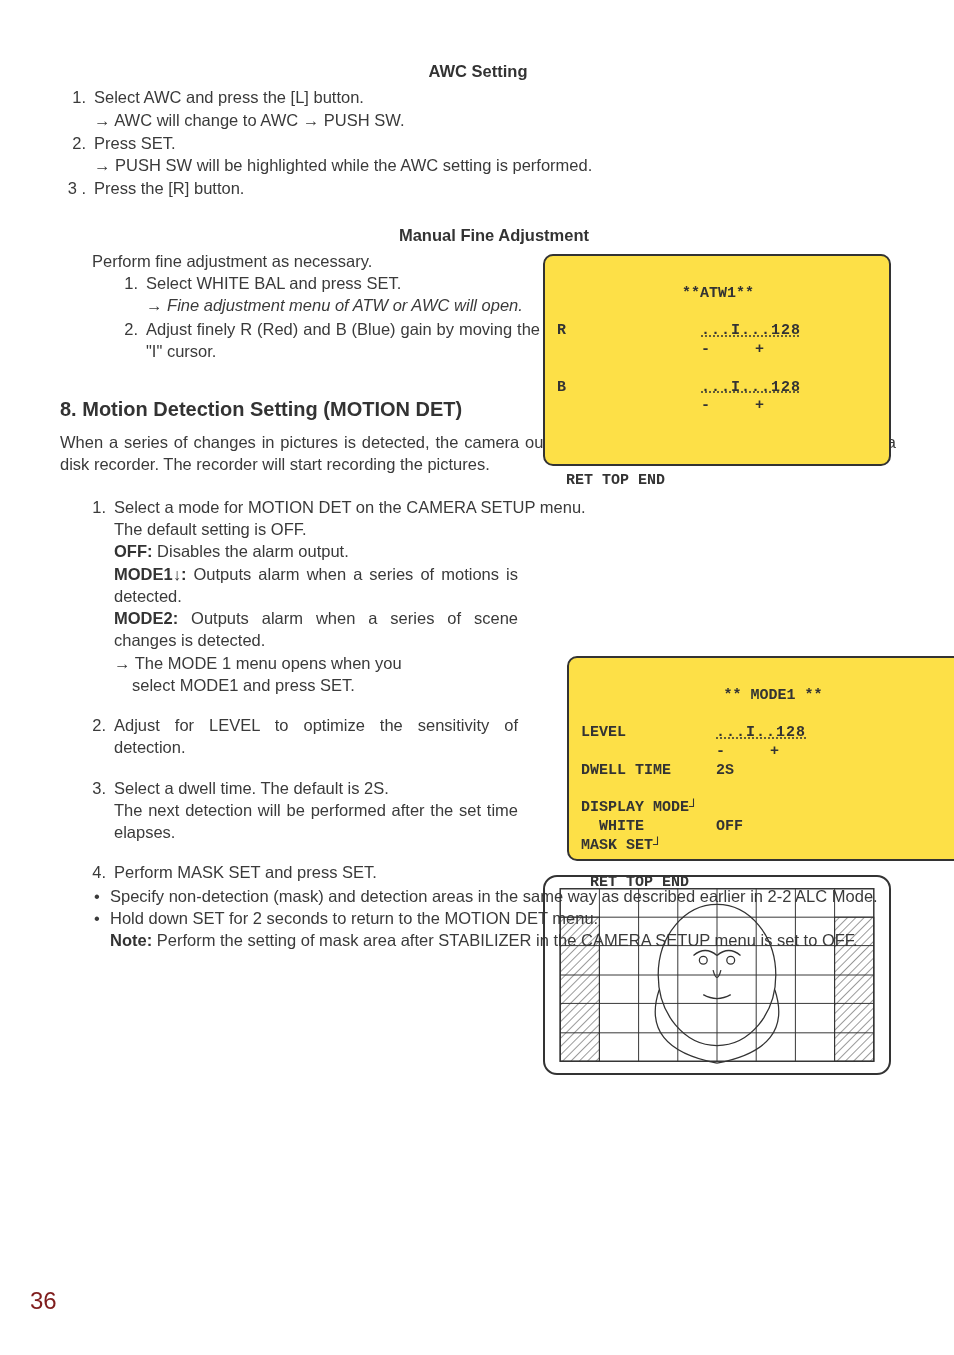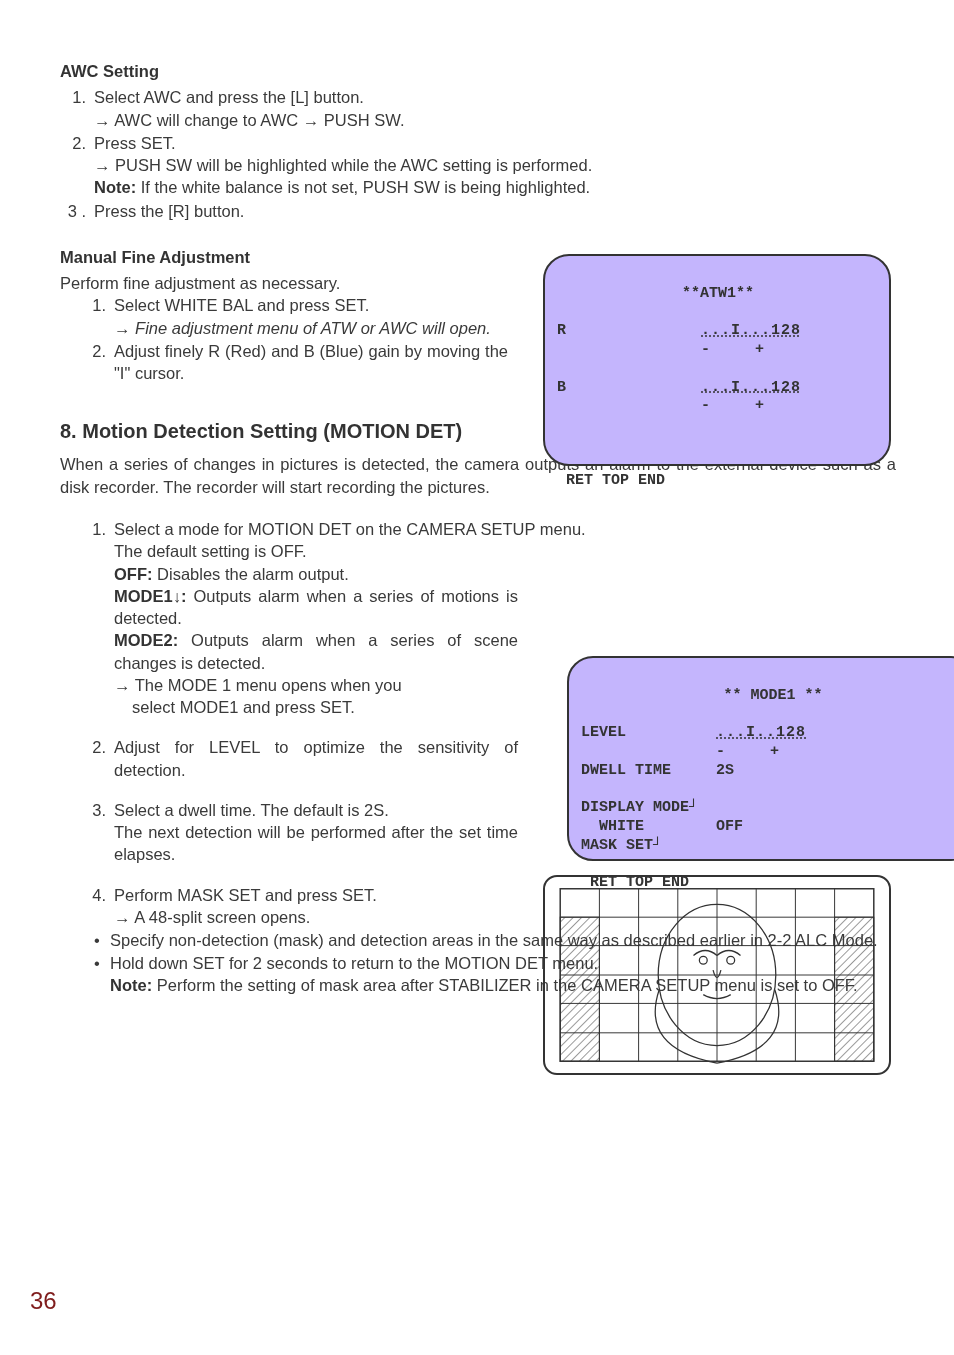--- a/index.html
+++ b/index.html
@@ -8,38 +8,38 @@
     font-size: 16.5px;
     line-height: 1.35;
     color: #3a3a3a;
     background: #fff;
     width: 954px;
     height: 1355px;
     position: relative;
     padding: 60px 58px 0 60px;
   }
   .bold { font-weight: bold; color: #333; }
-  .heading { font-weight: bold; color: #333; font-size: 16.5px; margin-bottom: 4px; }
+  .heading { font-weight: bold; color: #333; font-size: 16.5px; margin-bottom: 4px; text-align: center; }
   .section-heading { font-weight: bold; color: #333; font-size: 20px; margin: 34px 0 8px 0; }
   .ol { list-style: none; padding: 0; margin: 0; }
   .ol > li { position: relative; padding-left: 34px; margin-bottom: 1px; }
   .ol > li .num { position: absolute; left: 4px; top: 0; text-align: right; width: 22px; }
   .sub { padding-left: 18px; text-indent: -18px; }
   .bullet-list { list-style: none; padding: 0; margin: 0; }
   .bullet-list > li { position: relative; padding-left: 30px; }
   .bullet-list > li::before { content: "•"; position: absolute; left: 14px; top: 0; }
 
   .col-left { width: 428px; }
   .full { width: 100%; }
 
   .panel {
     position: absolute;
     border: 2px solid #333;
-    border-radius: 26px;
-    background: #c4b5fd;
+    border-radius: 10px;
+    background: #fde047;
     padding: 10px 10px 10px 12px;
     font-family: "Courier New", monospace;
     font-size: 15px;
     font-weight: bold;
     color: #333;
     line-height: 1.25;
     white-space: pre;
   }
   .panel .center { text-align: center; display: block; }
 
@@ -76,32 +76,29 @@
   <ol class="ol">
     <li>
       <span class="num">1.</span>
       <span>Select AWC and press the [L] button.</span>
       <div class="sub">→ AWC will change to AWC → PUSH SW.</div>
     </li>
     <li>
       <span class="num">2.</span>
       <span>Press SET.</span>
       <div class="sub">→ PUSH SW will be highlighted while the AWC setting is performed.</div>
-      <div>
-        <span class="bold">Note:</span><span> If the white balance is not set, PUSH SW is being highlighted.</span>
-      </div>
     </li>
     <li>
       <span class="num" style="left:0;width:26px;">3 .</span>
       <span>Press the [R] button.</span>
     </li>
   </ol>
 </div>
 
-<div style="margin-top:24px;">
+<div style="margin-top:24px;margin-left:32px;">
   <div class="heading">Manual Fine Adjustment</div>
   <div>Perform fine adjustment as necessary.</div>
   <ol class="ol col-left" style="margin-left:20px;">
     <li>
       <span class="num">1.</span>
       <span>Select WHITE BAL and press SET.</span>
       <div class="sub just" style="padding-left:18px;text-indent:-18px;font-style:italic;">→ Fine adjustment menu of ATW or AWC will open.</div>
     </li>
     <li>
       <span class="num">2.</span>
@@ -151,21 +148,20 @@
       <span class="just" style="display:block">Adjust for LEVEL to optimize the sensitivity of detection.</span>
     </li>
     <li class="col-left" style="width:438px;margin-top:18px;">
       <span class="num">3.</span>
       <span>Select a dwell time. The default is 2S.</span>
       <div class="just">The next detection will be performed after the set time elapses.</div>
     </li>
     <li style="margin-top:18px;">
       <span class="num">4.</span>
       <span>Perform MASK SET and press SET.</span>
-      <div class="sub">→ A 48-split screen opens.</div>
     </li>
   </ol>
 
   <ul class="bullet-list" style="margin-left:20px;">
     <li class="just">Specify non-detection (mask) and detection areas in the same way as described earlier in 2-2 ALC Mode.</li>
     <li>Hold down SET for 2 seconds to return to the MOTION DET menu.</li>
   </ul>
   <div style="padding-left:50px;text-indent:-50px;margin-left:50px;" class="just">
     <span class="bold">Note:</span><span> Perform the setting of mask area after STABILIZER in the CAMERA SETUP menu is set to OFF.</span>
   </div>

